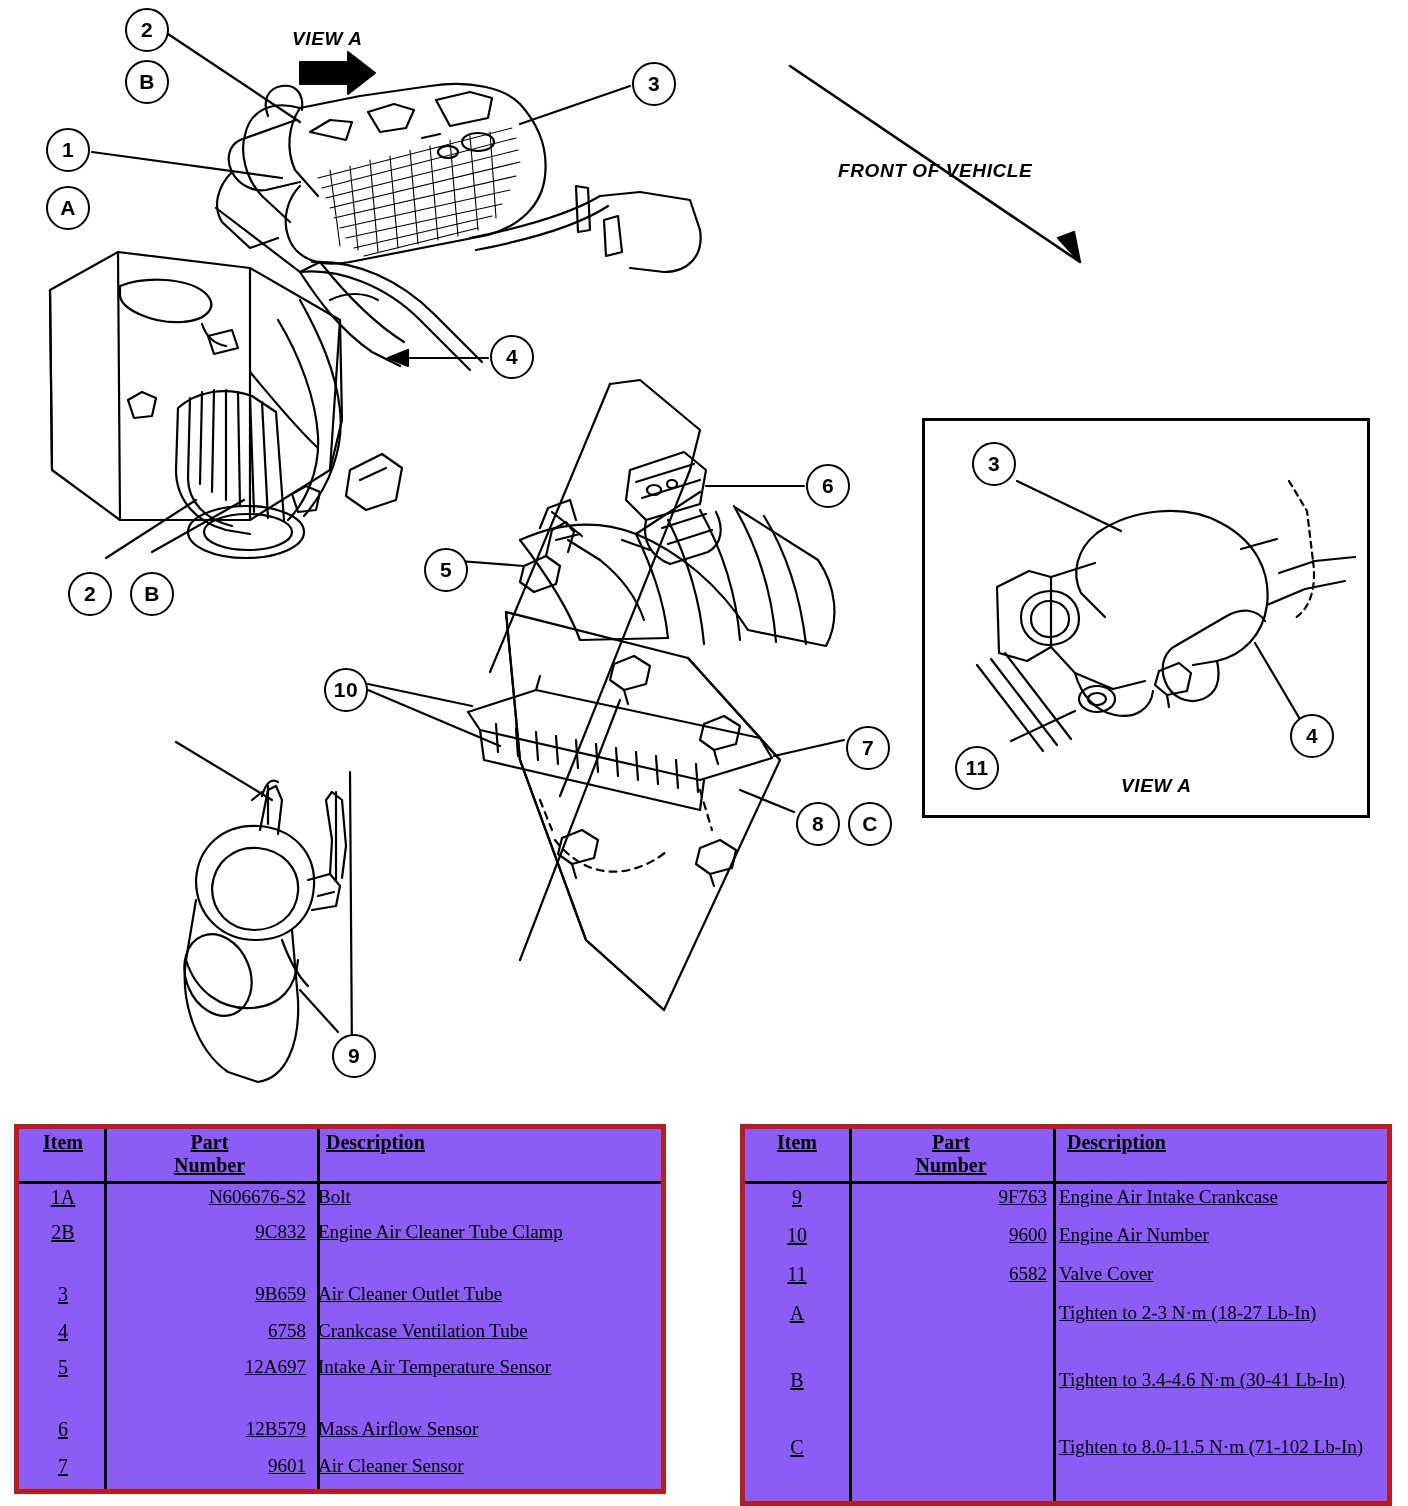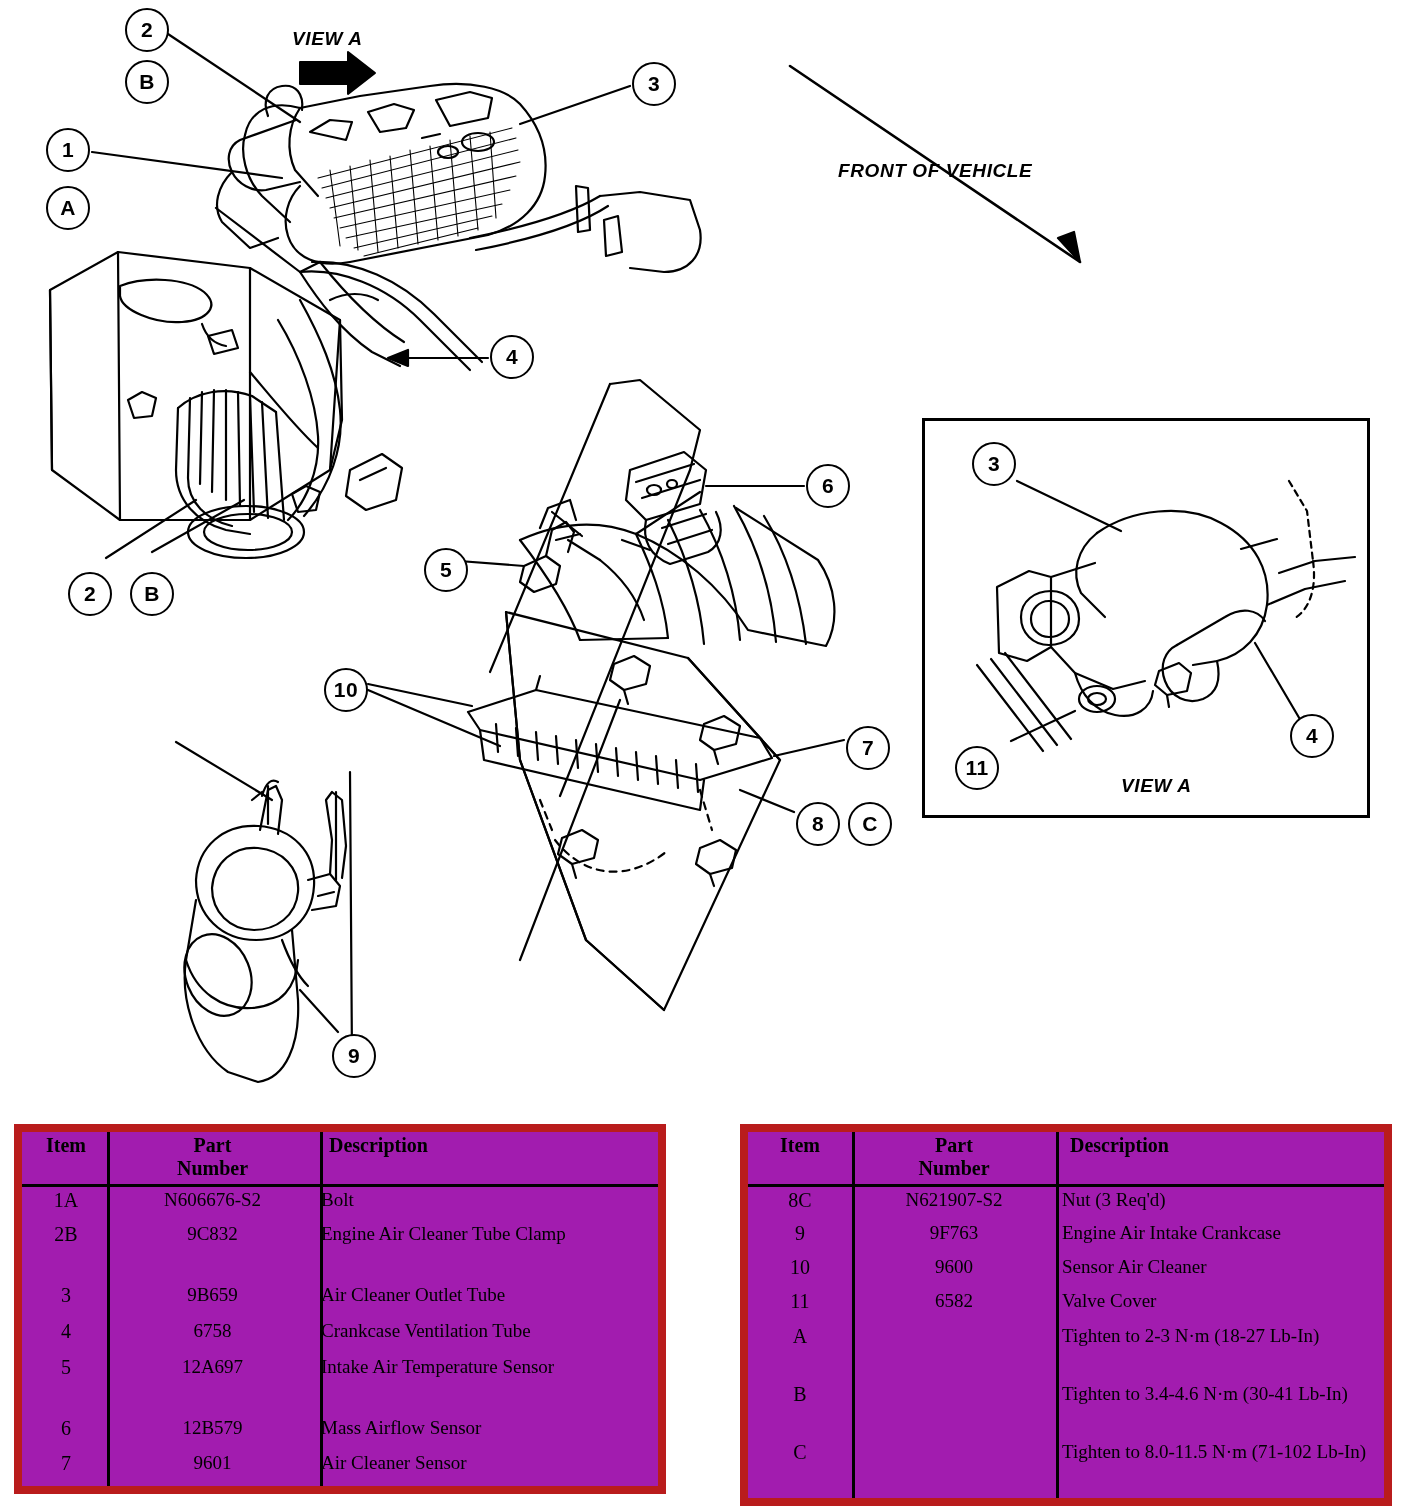--- a/index.html
+++ b/index.html
@@ -53,23 +53,24 @@
   }
   .view-a-box {
     position: absolute;
     border: 3px solid #000;
     box-sizing: border-box;
     background: #fff;
   }
   
   .parts-table {
     position: absolute;
-    border: 8px solid #b91c1c;
+    border: 5px solid #b91c1c;
     box-sizing: border-box;
-    background: #a21caf;
+    background: #8b5cf6;
+    text-decoration: underline;
   }
   table.pt {
     border-collapse: collapse;
     width: 100%;
     height: 100%;
     font-family: "Liberation Serif", serif;
   }
   table.pt th, table.pt td {
     border: 0;
     vertical-align: top;
@@ -91,21 +92,21 @@
     bottom: 0;
     width: 3px;
     background: #000;
   }
   td.item-cell {
     text-align: center;
     font-size: 20px;
     white-space: nowrap;
   }
   td.part-cell {
-    text-align: center;
+    text-align: right;
     font-size: 19px;
     padding-left: 14px;
     white-space: nowrap;
   }
   td.desc-cell {
     text-align: left;
     font-size: 19px;
     padding-left: 14px;
     line-height: 1.12;
   }
@@ -481,33 +482,28 @@
           <th>Item</th>
           <th>
             <div>Part</div>
             <div>Number</div>
           </th>
           <th style="text-align:left;padding-left:14px;">Description</th>
         </tr>
       </thead>
       <tbody>
         <tr>
-          <td class="item-cell">8C</td>
-          <td class="part-cell">N621907-S2</td>
-          <td class="desc-cell">Nut (3 Req'd)</td>
-        </tr>
-        <tr>
           <td class="item-cell">9</td>
           <td class="part-cell">9F763</td>
           <td class="desc-cell">Engine Air Intake Crankcase</td>
         </tr>
         <tr>
           <td class="item-cell">10</td>
           <td class="part-cell">9600</td>
-          <td class="desc-cell">Sensor Air Cleaner</td>
+          <td class="desc-cell">Engine Air Number</td>
         </tr>
         <tr>
           <td class="item-cell">11</td>
           <td class="part-cell">6582</td>
           <td class="desc-cell">Valve Cover</td>
         </tr>
         <tr style="height:58px;">
           <td class="item-cell">A</td>
           <td class="part-cell"></td>
           <td class="desc-cell">Tighten to 2-3 N·m (18-27 Lb-In)</td>

